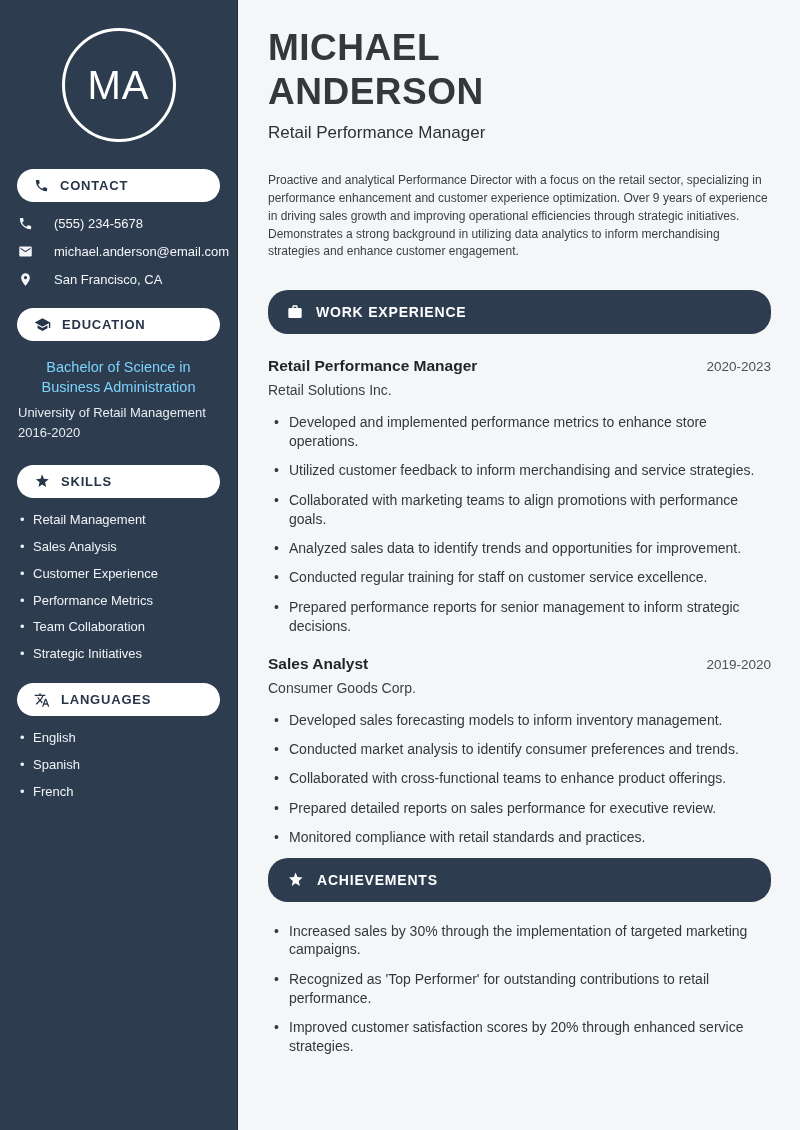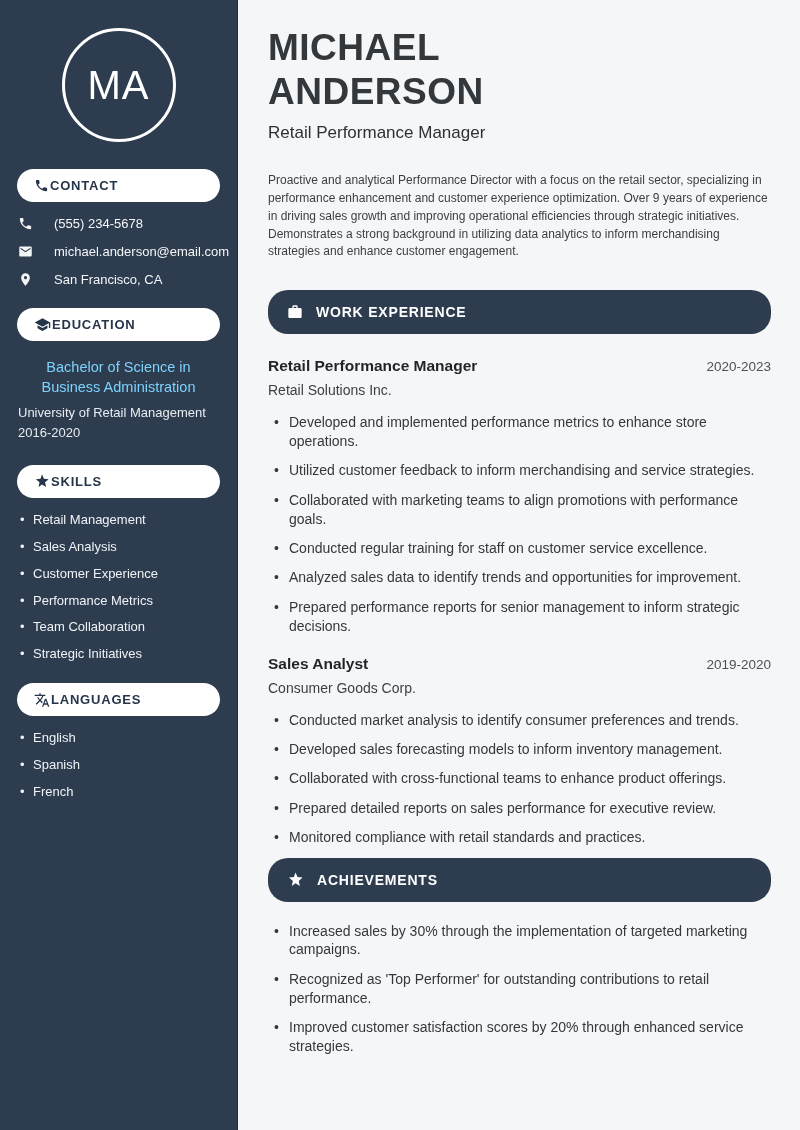--- a/index.html
+++ b/index.html
@@ -18,21 +18,21 @@
   }
   .avatar {
     width: 114px; height: 114px; border-radius: 50%;
     border: 3px solid #ffffff; margin: 0 auto;
     display: flex; align-items: center; justify-content: center;
   }
   .avatar-initials {
     font-size: 40px; font-weight: 500; letter-spacing: 1px; color: #ffffff;
   }
   .side-pill {
-    display: flex; align-items: center; gap: 1px;
+    display: flex; align-items: center; gap: 11px;
     background: #ffffff; color: #26354a;
     border-radius: 20px; height: 33px; padding: 0 17px;
     margin: 0 17px;
     font-weight: 700; font-size: 13px; letter-spacing: 0.8px;
   }
   .side-pill svg { flex: 0 0 auto; }
   .contact-list { margin: 14px 18px 0 18px; }
   .contact-row {
     display: flex; align-items: flex-start; gap: 21px;
     margin-bottom: 13px; font-size: 13px; color: #f4f6f8;
@@ -200,35 +200,35 @@
     <section class="job">
       <div class="job-head">
         <span class="job-role">Retail Performance Manager</span>
         <span class="job-dates">2020-2023</span>
       </div>
       <div class="job-company">Retail Solutions Inc.</div>
       <ul class="main-list">
         <li>Developed and implemented performance metrics to enhance store operations.</li>
         <li>Utilized customer feedback to inform merchandising and service strategies.</li>
         <li>Collaborated with marketing teams to align promotions with performance goals.</li>
+        <li>Analyzed sales data to identify trends and opportunities for improvement.</li>
         <li>Conducted regular training for staff on customer service excellence.</li>
-        <li>Analyzed sales data to identify trends and opportunities for improvement.</li>
         <li>Prepared performance reports for senior management to inform strategic decisions.</li>
       </ul>
     </section>
 
     <section class="job" style="margin-top:19px">
       <div class="job-head">
         <span class="job-role">Sales Analyst</span>
         <span class="job-dates">2019-2020</span>
       </div>
       <div class="job-company">Consumer Goods Corp.</div>
       <ul class="main-list">
+        <li>Developed sales forecasting models to inform inventory management.</li>
         <li>Conducted market analysis to identify consumer preferences and trends.</li>
-        <li>Developed sales forecasting models to inform inventory management.</li>
         <li>Collaborated with cross-functional teams to enhance product offerings.</li>
         <li>Prepared detailed reports on sales performance for executive review.</li>
         <li>Monitored compliance with retail standards and practices.</li>
       </ul>
     </section>
 
     <div class="main-pill achieve-pill">
       <span style="display:flex">
         <svg width="17" height="17" viewBox="0 0 24 24" fill="#ffffff">
             <path d="M12 17.27L18.18 21l-1.64-7.03L22 9.24l-7.19-.61L12 2 9.81 8.63 2.81 9.24l5.46 4.73L6.82 21z"></path>

